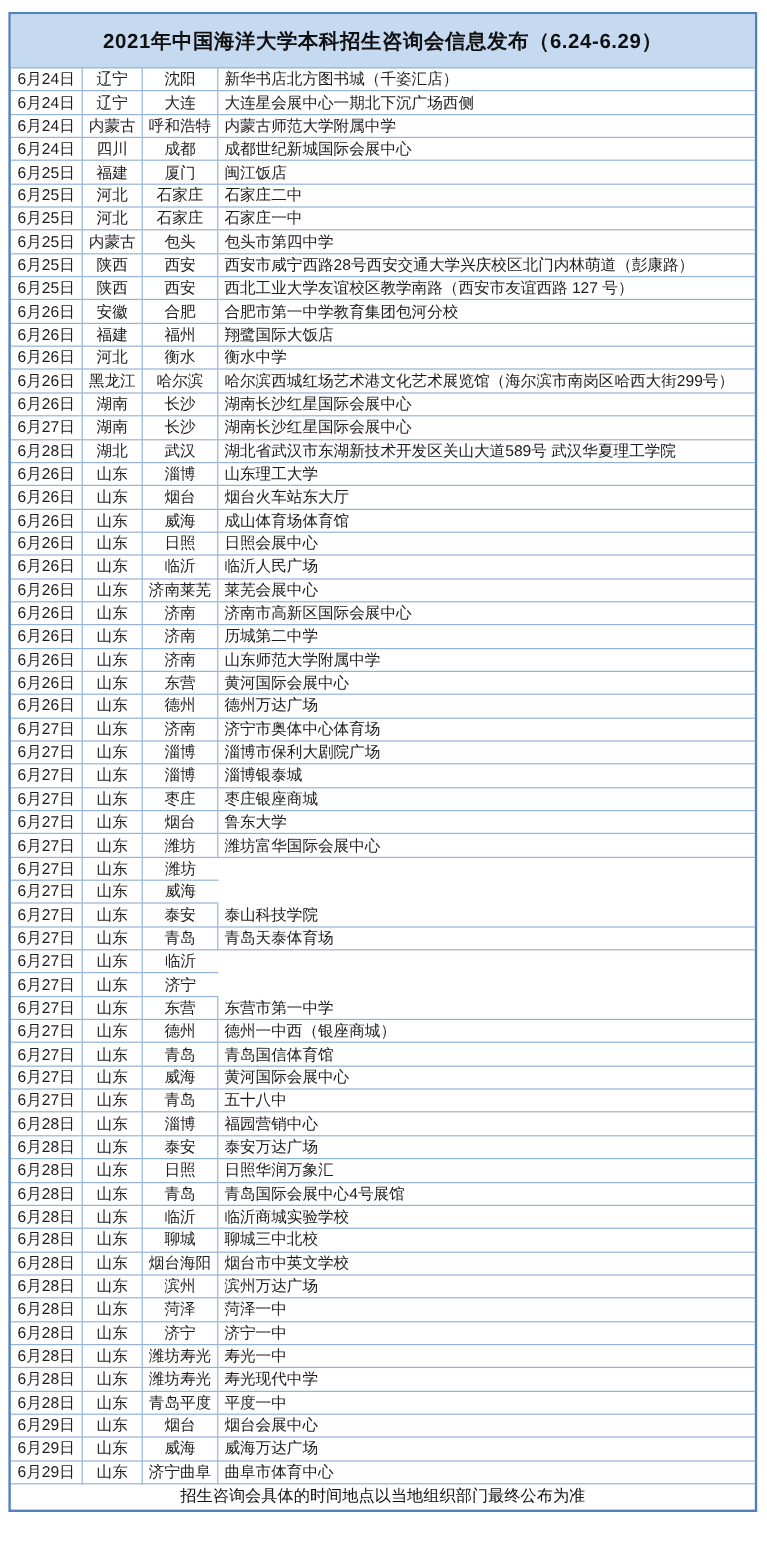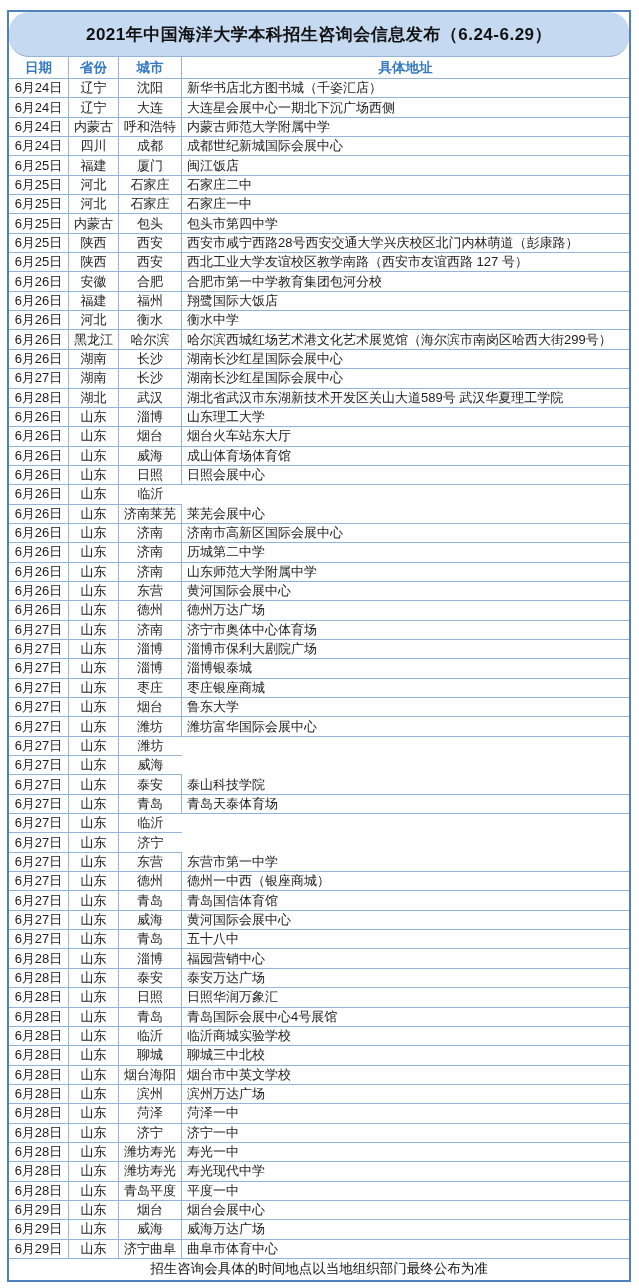--- a/index.html
+++ b/index.html
@@ -27,21 +27,20 @@
     background: #c5d9f1;
     border-bottom: 1px solid #95b3d7;
     display: flex;
     align-items: center;
     justify-content: center;
     font-size: 17px;
     font-weight: bold;
     color: #111111;
     letter-spacing: 0.5px;
     white-space: nowrap;
-    border-radius: 20px;
   }
   .grid-row {
     display: grid;
     grid-template-columns: 60px 50px 63px 1fr;
   }
   .header-row .cell {
     height: 22px;
     font-size: 13.5px;
     font-weight: bold;
     color: #3579c5;
@@ -77,26 +76,20 @@
     font-weight: 500;
     white-space: nowrap;
   }
 </style>
 </head>
 <body>
 
 <div class="table-wrap">
   <div class="title-bar">2021年中国海洋大学本科招生咨询会信息发布（6.24-6.29）</div>
 
-  <div class="grid-row header-row">
-    <div class="cell">日期</div>
-    <div class="cell">省份</div>
-    <div class="cell">城市</div>
-    <div class="cell col-address" style="justify-content:center;">具体地址</div>
-  </div>
 
   <div id="rows">
       <div class="grid-row data-row">
         <div class="cell">6月24日</div>
         <div class="cell">辽宁</div>
         <div class="cell">沈阳</div>
         <div class="cell col-address">新华书店北方图书城（千姿汇店）</div>
       </div>
       <div class="grid-row data-row">
         <div class="cell">6月24日</div>
@@ -215,20 +208,21 @@
       <div class="grid-row data-row">
         <div class="cell">6月26日</div>
         <div class="cell">山东</div>
         <div class="cell">日照</div>
         <div class="cell col-address">日照会展中心</div>
       </div>
       <div class="grid-row data-row">
         <div class="cell">6月26日</div>
         <div class="cell">山东</div>
         <div class="cell">临沂</div>
+        <div class="cell col-address">临沂人民广场</div>
       </div>
       <div class="grid-row data-row">
         <div class="cell">6月26日</div>
         <div class="cell">山东</div>
         <div class="cell">济南莱芜</div>
         <div class="cell col-address">莱芜会展中心</div>
       </div>
       <div class="grid-row data-row">
         <div class="cell">6月26日</div>
         <div class="cell">山东</div>

